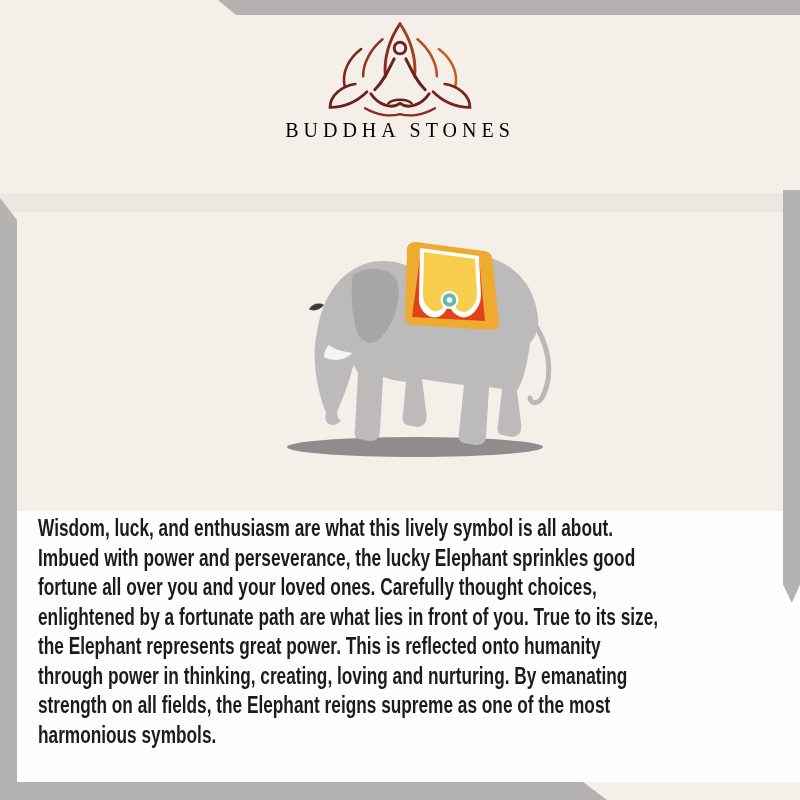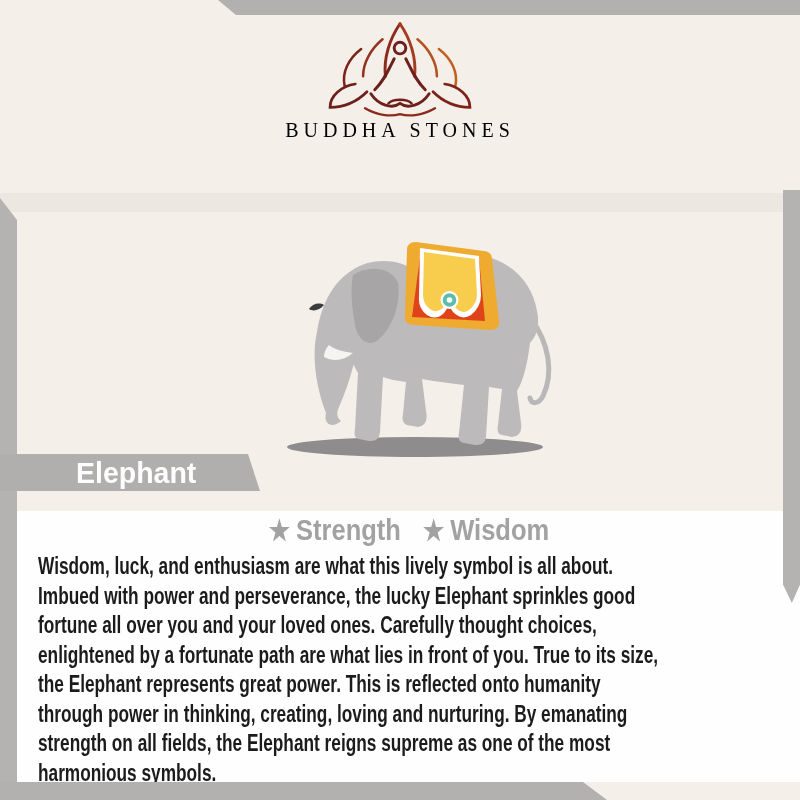--- a/index.html
+++ b/index.html
@@ -103,30 +103,22 @@
       <path d="M 176,27 L 244,36 Q 252,37 252,44 L 259,106 Q 260,115 250,115 L 174,110 Q 165,110 165,102 L 167,35 Q 167,27 176,27 Z" fill="#eeab2f"></path>
       <path d="M 181,35 L 239,43 L 245,106 L 172,102 Z" fill="#e0431a"></path>
       <path d="M 180,33 L 239,41 L 241,80 Q 241,92 231,100 Q 222,106 213,97 Q 210,93 209,90 Q 207,94 204,98 Q 196,106 187,100 Q 178,93 179,82 Z" fill="#ffffff"></path>
       <path d="M 184,37 L 235,44 L 237,79 Q 237,89 229,95 Q 222,100 215,92 Q 211,87 209,83 Q 207,88 203,93 Q 196,99 190,94 Q 183,89 183,80 Z" fill="#f8cd4e"></path>
       <circle cx="209.5" cy="85" r="9" fill="#ffffff"></circle>
       <circle cx="209.5" cy="85" r="6.8" fill="#5fbcab"></circle>
       <circle cx="209.5" cy="85" r="2.8" fill="#ffffff"></circle>
     </g>
   </svg>
 
-  <div class="subject-banner">
-    <span class="subject-label">Elephant</span>
-  </div>
 
   <div class="text-panel">
-    <div class="traits-row">
-      <span class="traits-inner">
-        <span class="trait-group"><span class="star">★</span><span>Strength</span></span><span class="trait-group"><span class="star">★</span><span>Wisdom</span></span>
-      </span>
-    </div>
     <div class="description">Wisdom, luck, and enthusiasm are what this lively symbol is all about.
 Imbued with power and perseverance, the lucky Elephant sprinkles good
 fortune all over you and your loved ones. Carefully thought choices,
 enlightened by a fortunate path are what lies in front of you. True to its size,
 the Elephant represents great power. This is reflected onto humanity
 through power in thinking, creating, loving and nurturing. By emanating
 strength on all fields, the Elephant reigns supreme as one of the most
 harmonious symbols.</div>
   </div>
 

